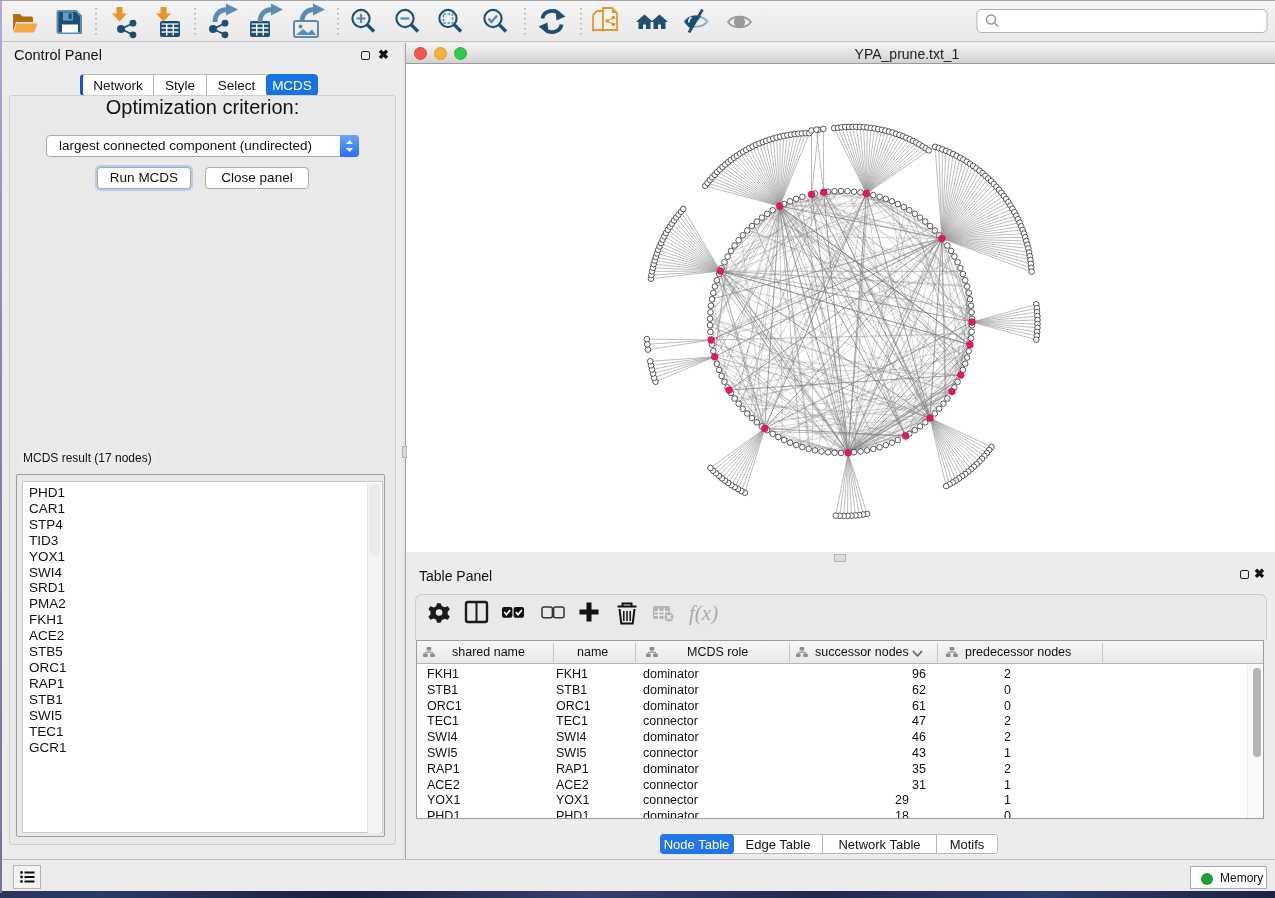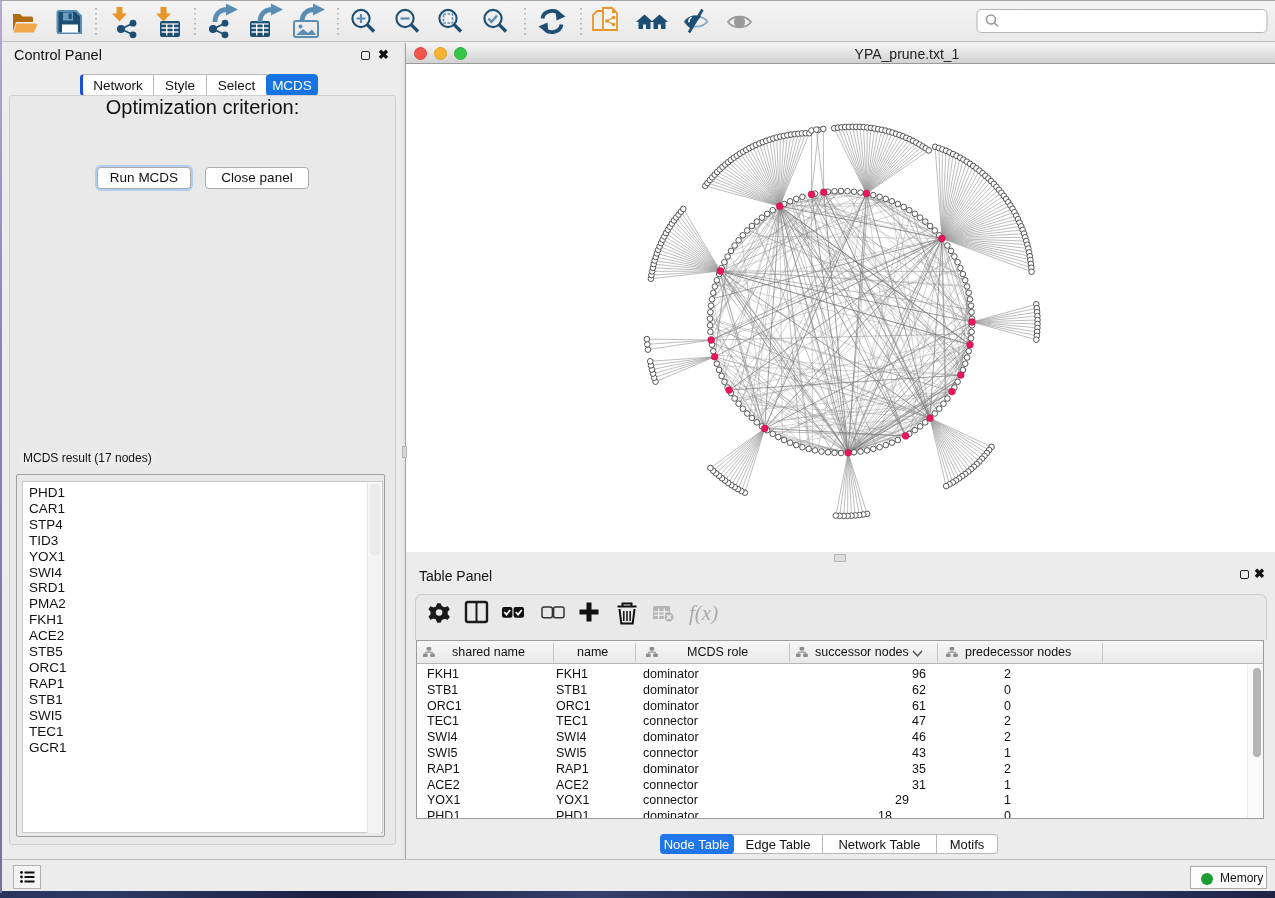--- a/index.html
+++ b/index.html
@@ -203,20 +203,28 @@
   <div class="sq"></div>
     <div class="xx">✖</div>
   <div class="tabs">
     <div class="tab" style="width:74px">Network</div>
     <div class="tab" style="width:53px">Style</div>
     <div class="tab" style="width:60px">Select</div>
     <div class="tab sel" style="width:52px">MCDS</div>
   </div>
   <div class="tabpane"></div>
   <div id="optlabel">Optimization criterion:</div>
+  <div id="dropdown">largest connected component (undirected)
+    <div class="db">
+        <svg width="11" height="16" viewBox="0 0 11 16">
+      <path d="M2 6 L5.5 2 L9 6 z" fill="#fff"></path>
+          <path d="M2 10 L5.5 14 L9 10 z" fill="#fff"></path>
+        </svg>
+      </div>
+  </div>
   <div class="btn" id="runbtn">Run MCDS</div>
   <div class="btn" id="closebtn">Close panel</div>
   <div id="fieldset"></div>
   <div id="fieldlegend">MCDS result (17 nodes)</div>
   <div id="mcdslist">PHD1<br>CAR1<br>STP4<br>TID3<br>YOX1<br>SWI4<br>SRD1<br>PMA2<br>FKH1<br>ACE2<br>STB5<br>ORC1<br>RAP1<br>STB1<br>SWI5<br>TEC1<br>GCR1
     <div id="mcdssb">
         <div class="th"></div>
       </div>
   </div>
 </div>
@@ -1134,21 +1142,21 @@
         <i style="left:10px">YOX1</i>
         <i style="left:139px">YOX1</i>
         <i style="left:226px">connector</i>
         <i style="left:461px;width:48px;text-align:center">29</i>
         <i style="left:546px;width:48px;text-align:right">1</i>
       </div>
       <div class="row" style="top:167.2px">
         <i style="left:10px">PHD1</i>
         <i style="left:139px">PHD1</i>
         <i style="left:226px">dominator</i>
-        <i style="left:461px;width:48px;text-align:left">18</i>
+        <i style="left:461px;width:48px;text-align:center">18</i>
         <i style="left:546px;width:48px;text-align:right">0</i>
       </div>
     <div id="tbl-sb">
         <div class="th"></div>
       </div>
   </div>
   <div id="tp-tabs">
     <div class="ttab first" style="width:93px"></div>
     <div class="ttab sel" style="width:74px;margin-left:-94px">Node Table</div>
     <div class="ttab" style="width:89px">Edge Table</div>

